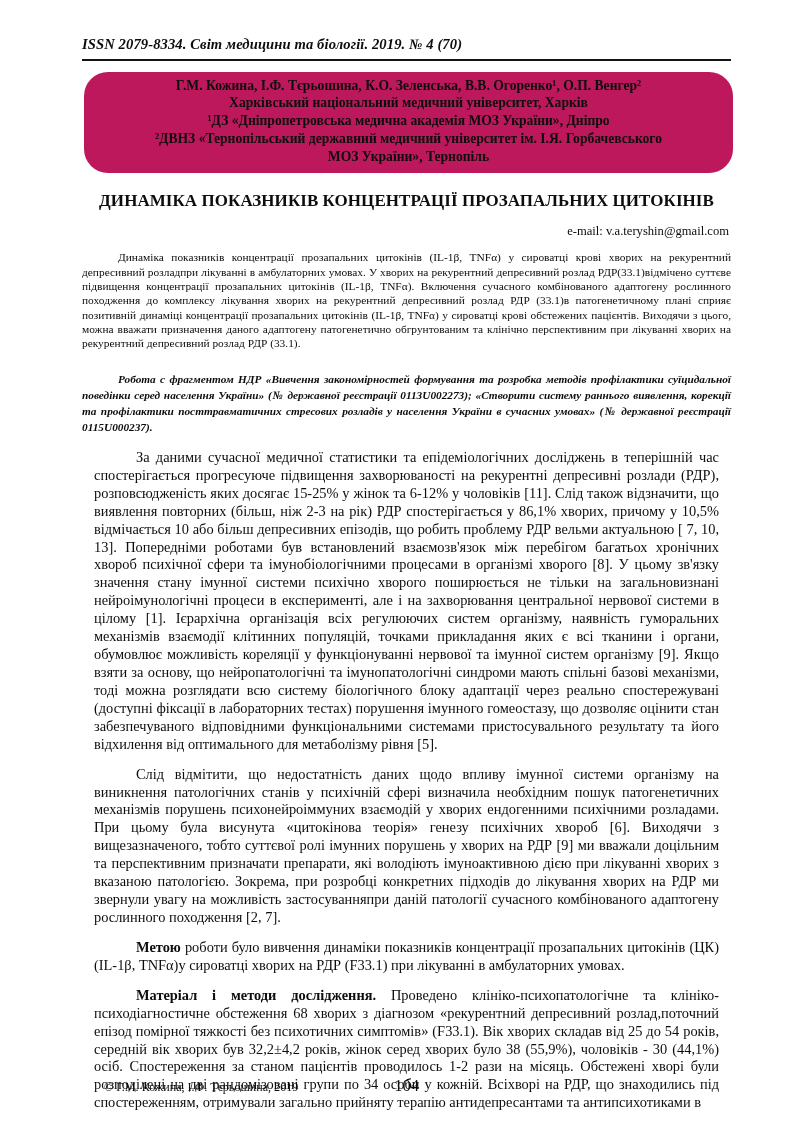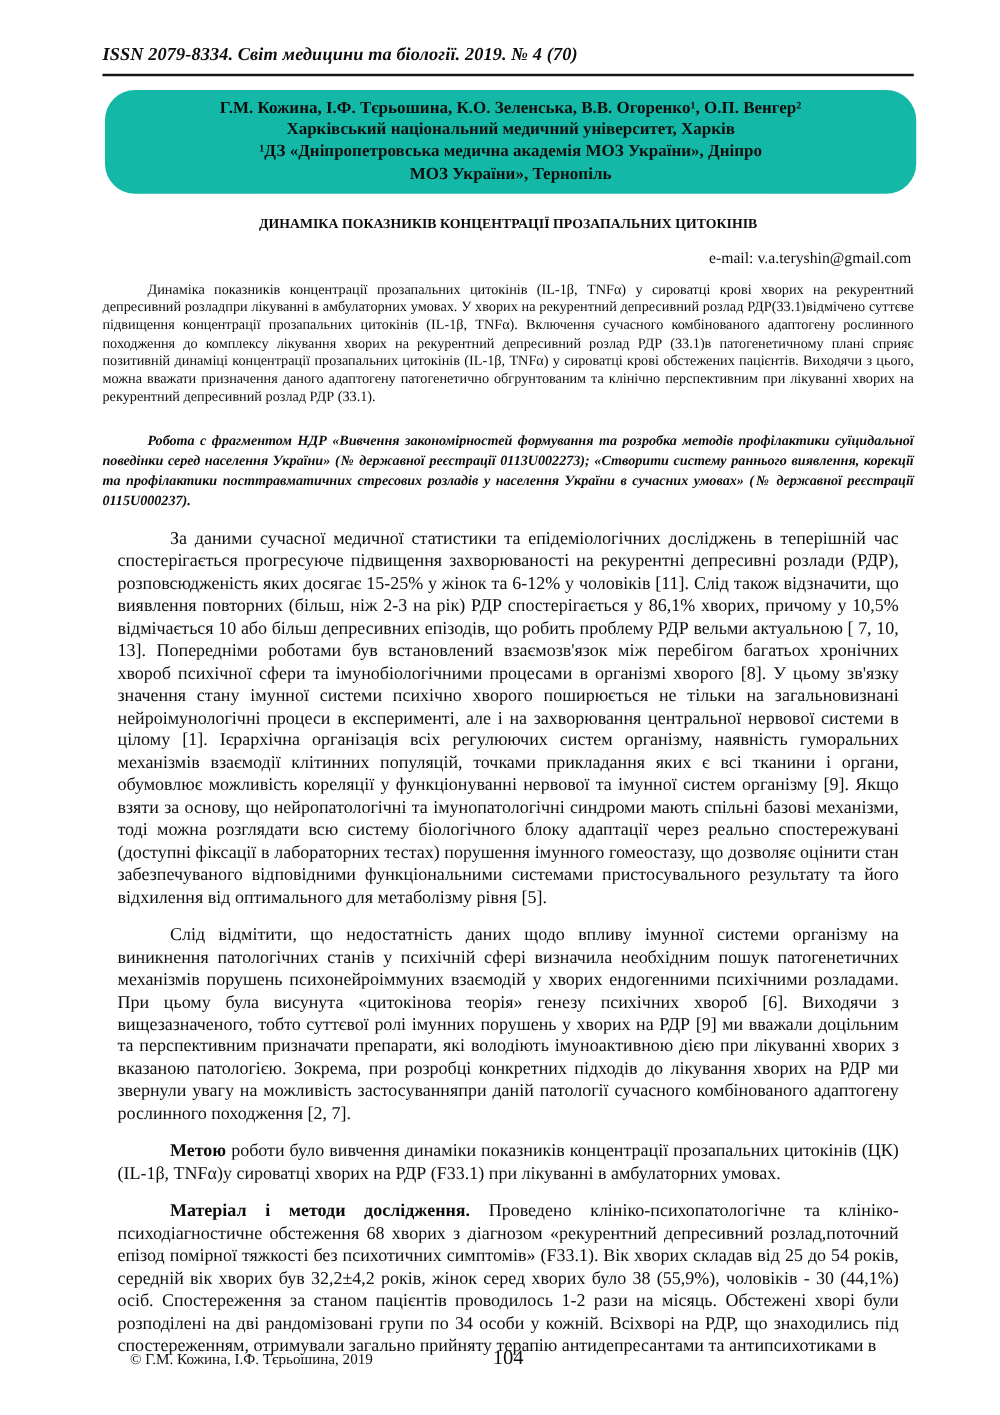--- a/index.html
+++ b/index.html
@@ -58,21 +58,21 @@
     font-weight: bold;
     font-size: 13.6px;
     line-height: 1.32;
   }
   .authors-box .line { display: block; }
 
   
   .article-title {
     text-align: center;
     font-weight: bold;
-    font-size: 11px;
+    font-size: 17px;
     line-height: 1.30;
     margin: 17px 6px 0 6px;
     letter-spacing: .05px;
   }
   .article-title .line { display: block; }
 
   .email-line {
     text-align: right;
     font-size: 12.6px;
     margin: 12px 2px 0 0;
@@ -142,24 +142,25 @@
 </style>
 </head>
 <body>
 
 <div class="page">
 
   <div class="running-head">ISSN 2079-8334. Світ медицини та біології. 2019. № 4 (70)</div>
   <hr class="rule">
 
 
-  <div class="authors-box" style="background: #14b8a6; border-radius: 24px;">
+  <div class="authors-box" style="background: #be185d; border-radius: 24px;">
     <span class="line">Г.М. Кожина, І.Ф. Тєрьошина, К.О. Зеленська, В.В. Огоренко¹, О.П. Венгер²</span>
     <span class="line">Харківський національний медичний університет, Харків</span>
     <span class="line">¹ДЗ «Дніпропетровська медична академія МОЗ України», Дніпро</span>
+    <span class="line">²ДВНЗ «Тернопільський державний медичний університет ім. І.Я. Горбачевського</span>
     <span class="line">МОЗ України», Тернопіль</span>
   </div>
 
   <div class="article-title">
     <span class="line">ДИНАМІКА ПОКАЗНИКІВ КОНЦЕНТРАЦІЇ ПРОЗАПАЛЬНИХ ЦИТОКІНІВ</span>
   </div>
 
   <div class="email-line">e-mail: v.a.teryshin@gmail.com</div>
 
   <div class="abstract">Динаміка показників концентрації прозапальних цитокінів (IL-1β, TNFα) у сироватці крові хворих на рекурентний депресивний розладпри лікуванні в амбулаторних умовах. У хворих на рекурентний депресивний розлад РДР(33.1)відмічено суттєве підвищення концентрації прозапальних цитокінів (IL-1β, TNFα). Включення сучасного комбінованого адаптогену рослинного походження до комплексу лікування хворих на рекурентний депресивний розлад РДР (33.1)в патогенетичному плані сприяє позитивній динаміці концентрації прозапальних цитокінів (IL-1β, TNFα) у сироватці крові обстежених пацієнтів. Виходячи з цього, можна вважати призначення даного адаптогену патогенетично обгрунтованим та клінічно перспективним при лікуванні хворих на рекурентний депресивний розлад РДР (33.1).</div>

